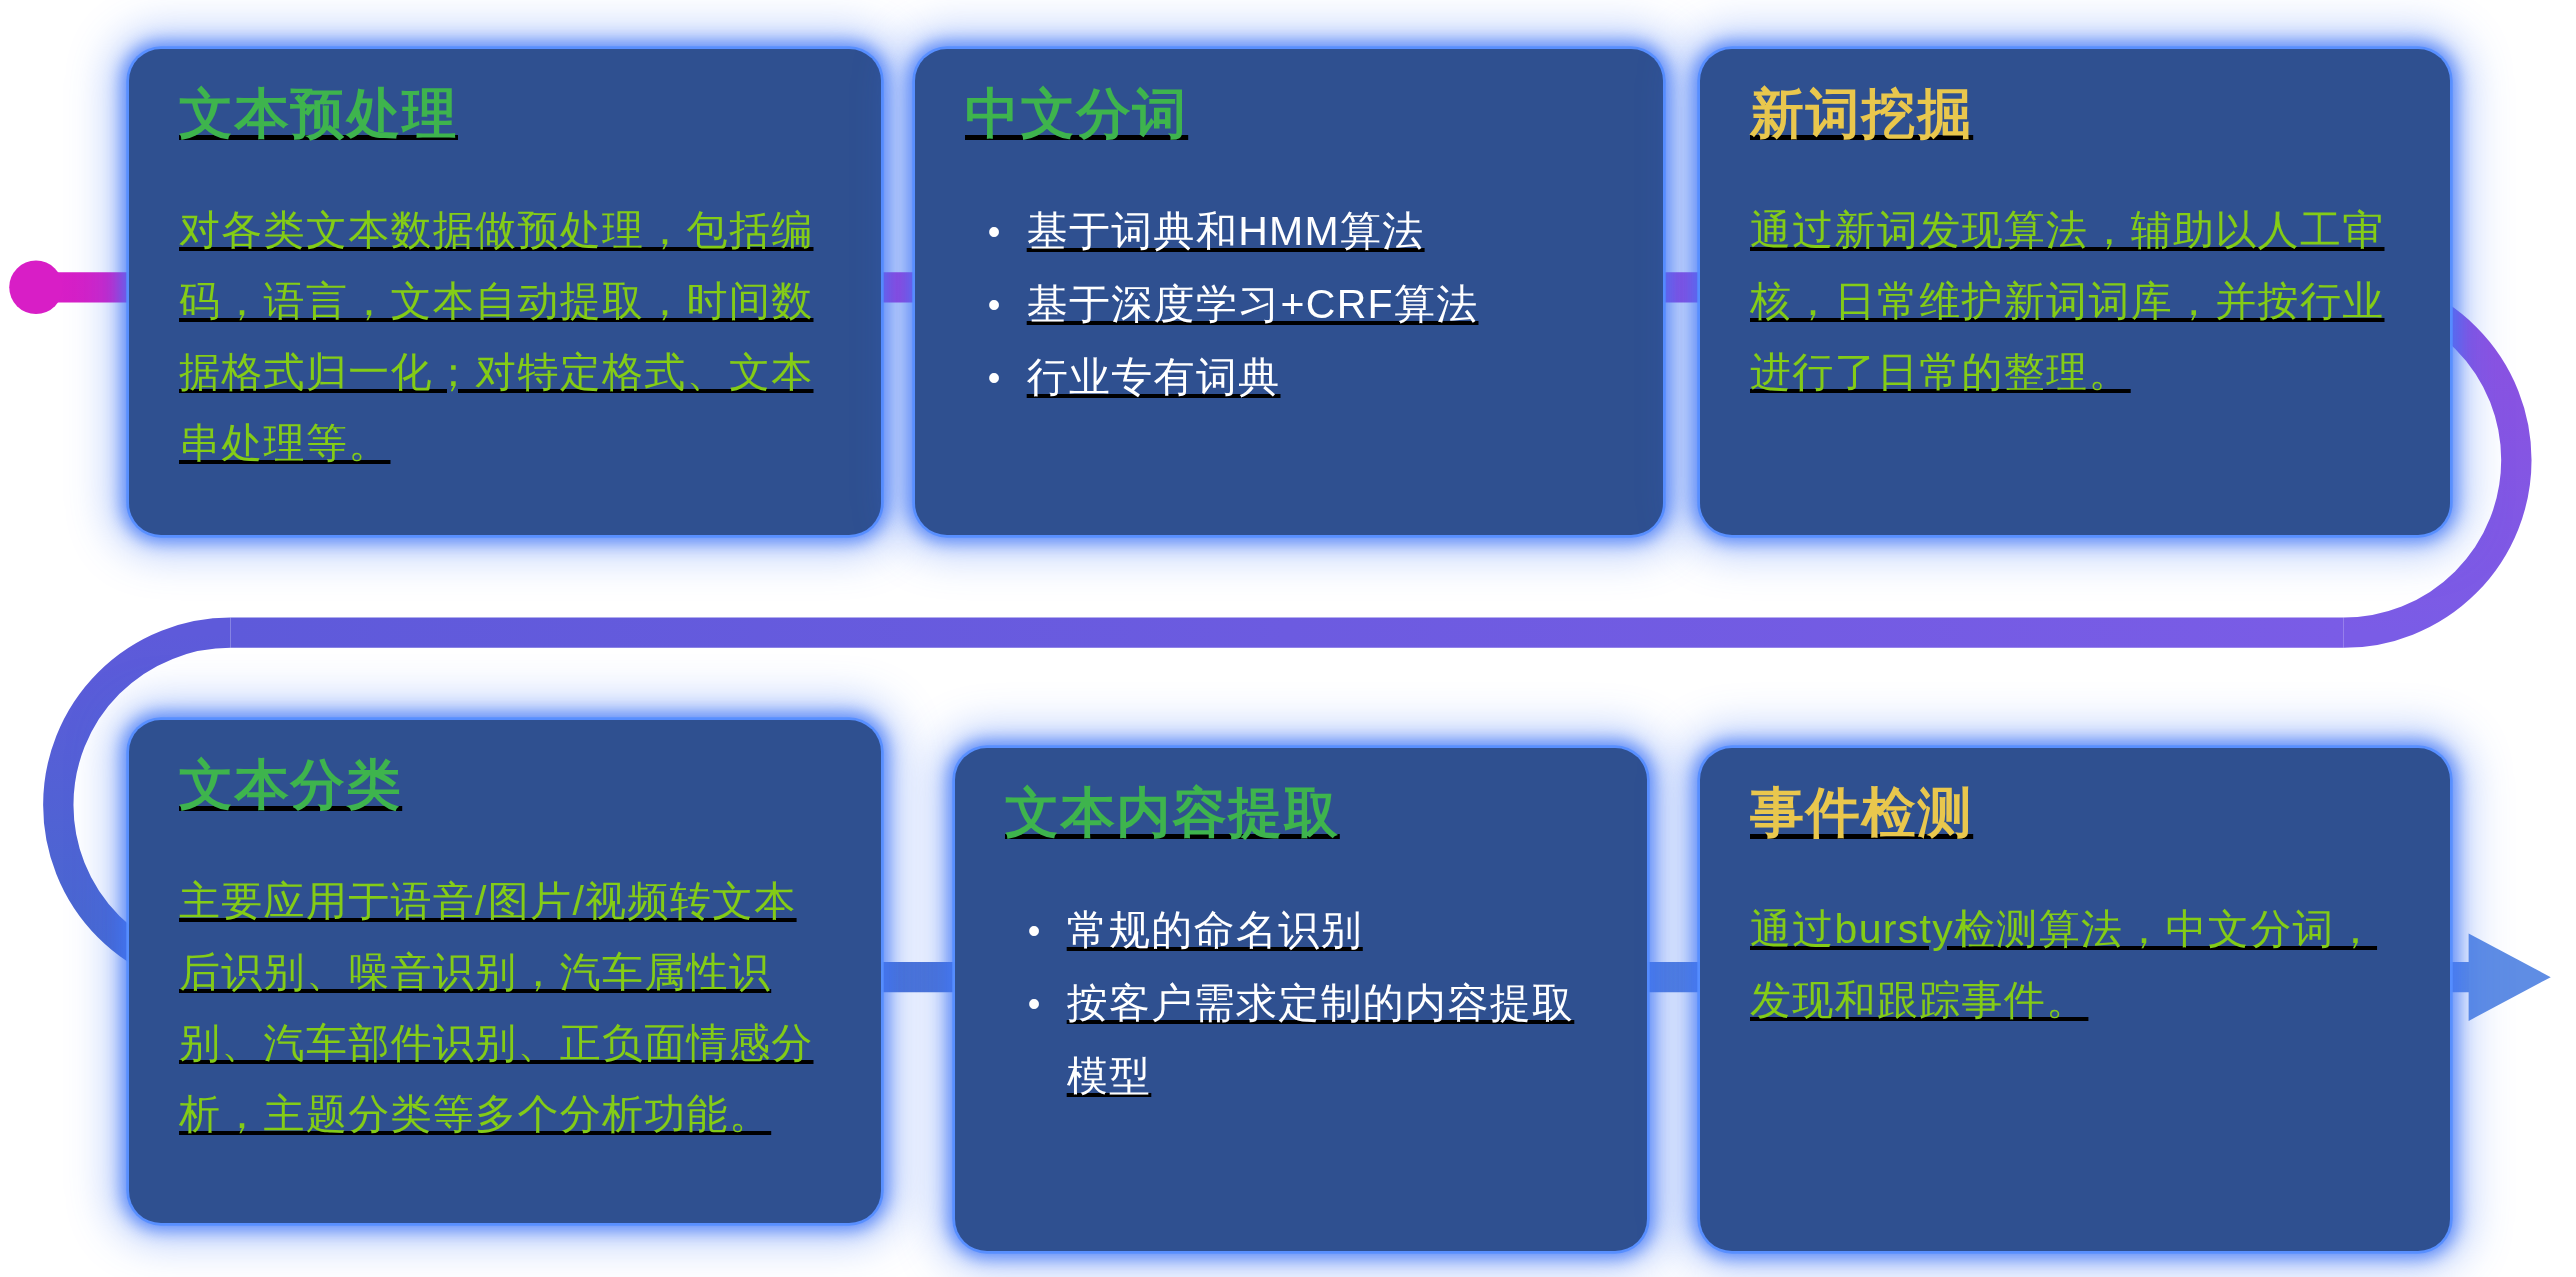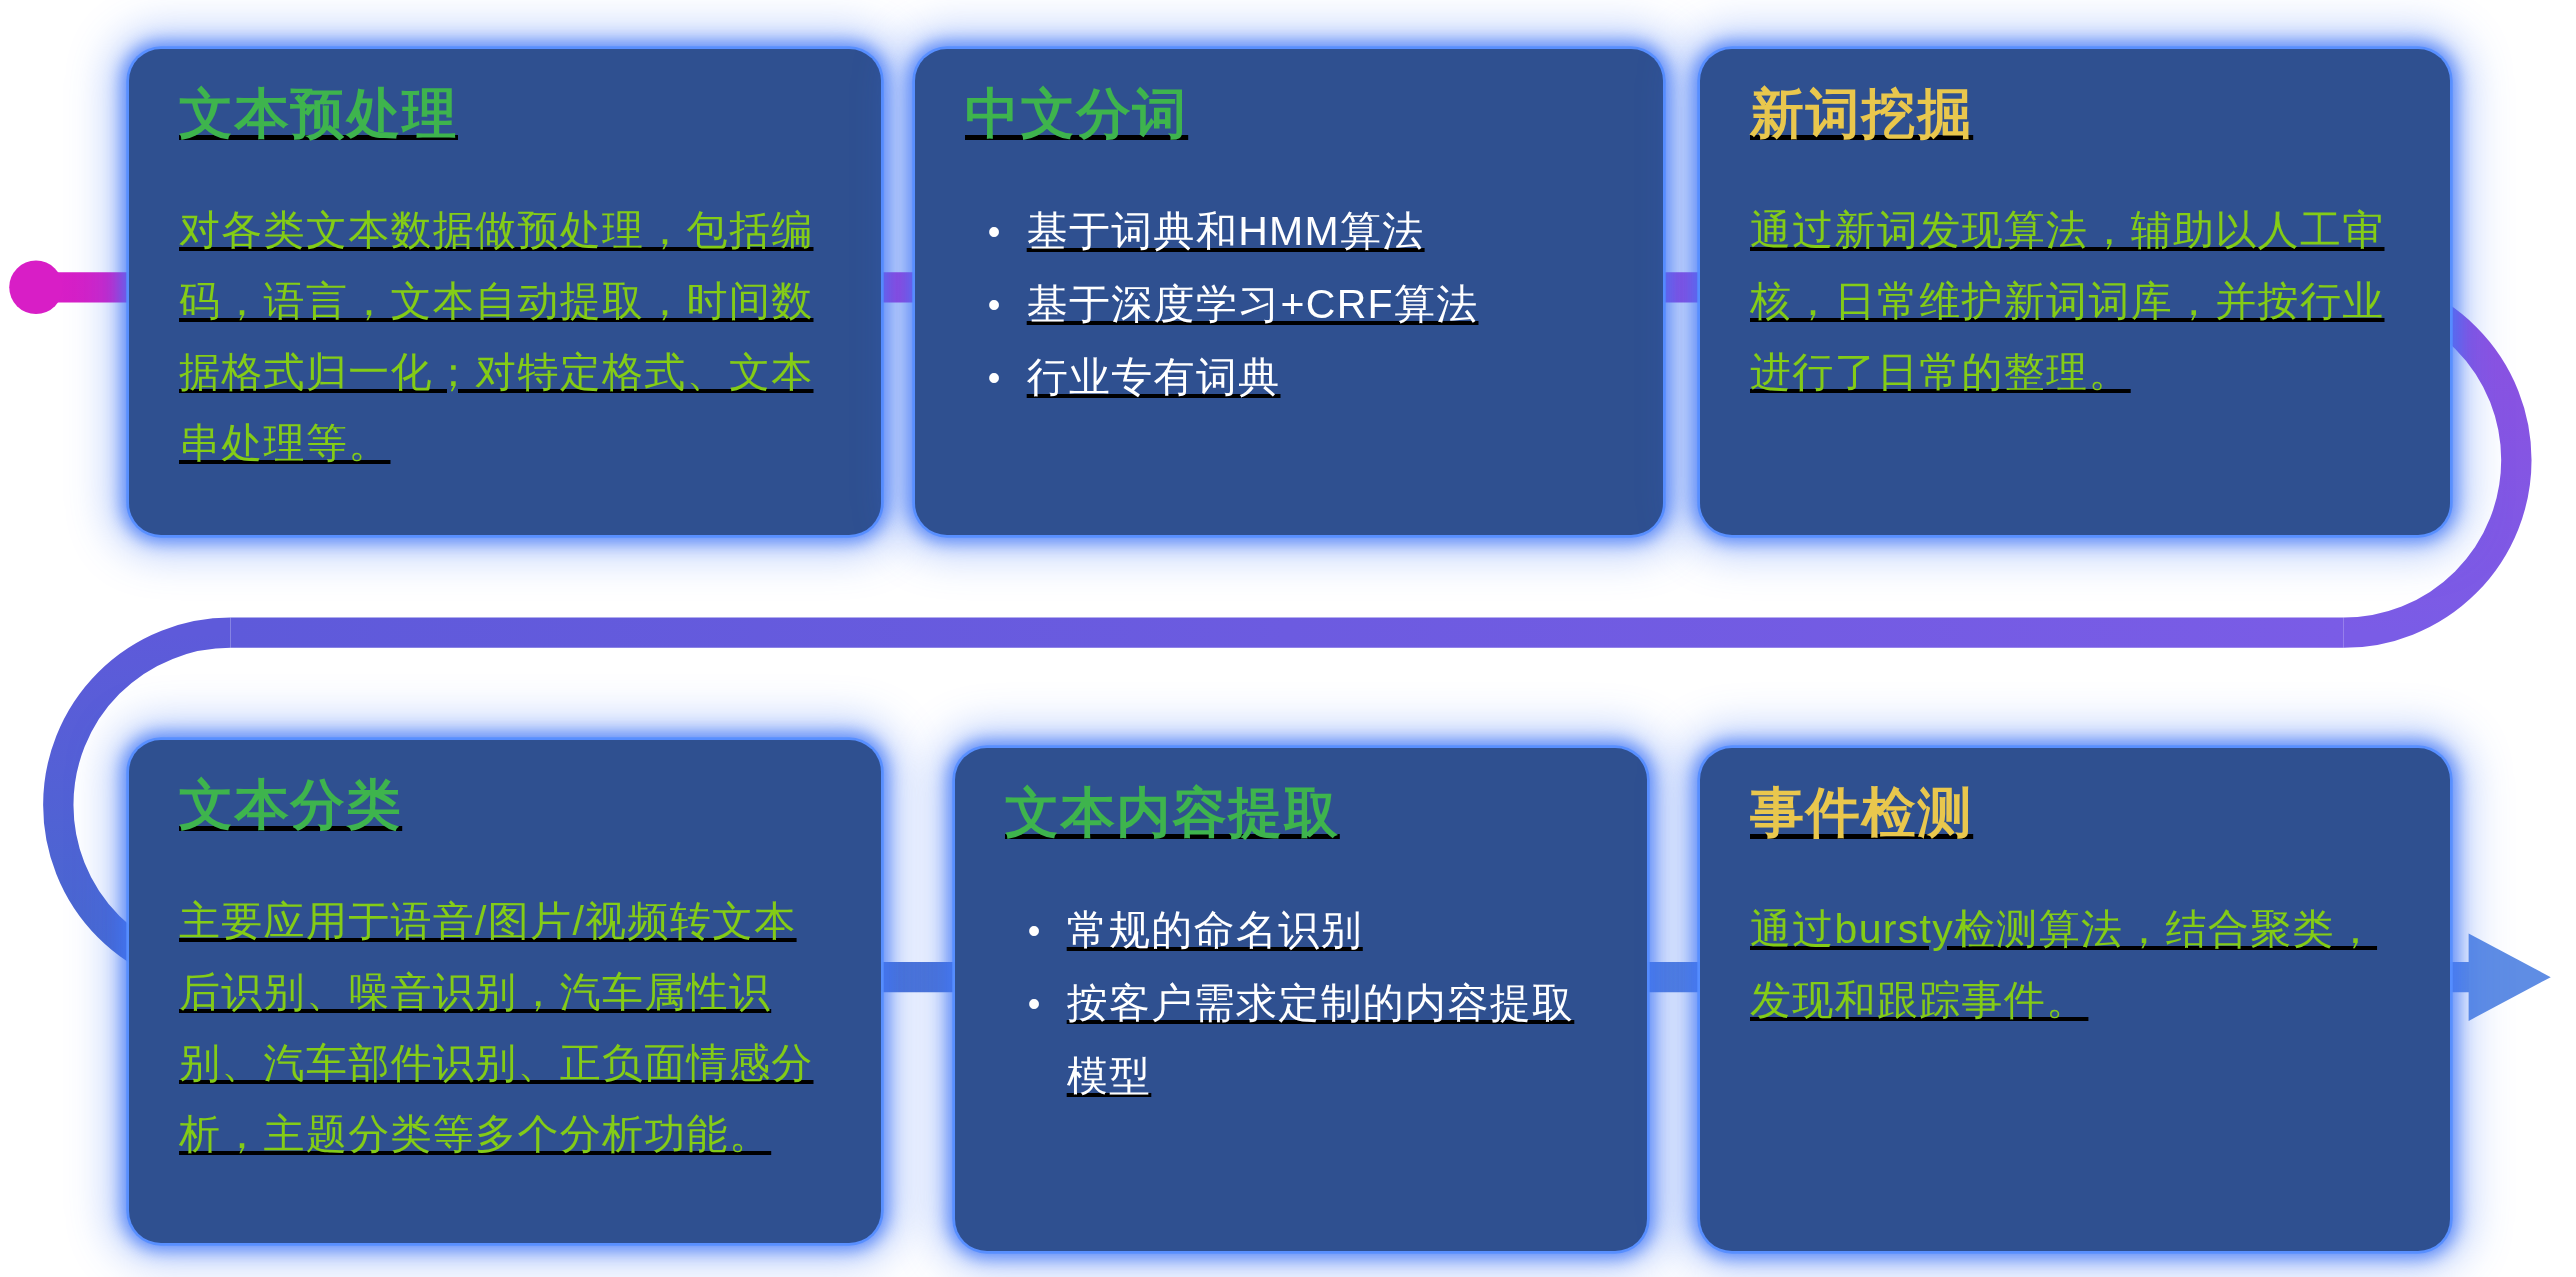--- a/index.html
+++ b/index.html
@@ -68,21 +68,21 @@
     position: absolute;
     left: 0;
     top: 0;
     color: #ffffff;
     font-size: 36px;
   }
   
   #card-0 { left: 129px;  top: 49px;  width: 752px; height: 486px; }
   #card-1 { left: 915px; top: 49px;  width: 748px; height: 486px; }
   #card-2 { left: 1700px; top: 49px;  width: 750px; height: 486px; }
-  #card-3 { left: 129px;  top: 740px; width: 752px; height: 503px; }
+  #card-3 { left: 129px;  top: 720px; width: 752px; height: 503px; }
   #card-4 { left: 955px; top: 748px; width: 692px; height: 503px; }
   #card-5 { left: 1700px; top: 748px; width: 750px; height: 503px; }
 </style>
 </head>
 <body>
 
 <div class="canvas">
 
   <svg class="flow-svg" width="2576" height="1277" viewBox="0 0 2886 1431">
     <defs>
@@ -145,17 +145,17 @@
   <div class="card" id="card-4">
     <h2 class="title-green">文本内容提取</h2>
     <ul class="bullets">
       <li>常规的命名识别</li>
       <li>按客户需求定制的内容提取模型</li>
     </ul>
   </div>
 
   <div class="card" id="card-5">
     <h2 class="title-yellow">事件检测</h2>
-    <p>通过bursty检测算法，结合聚类，发现和跟踪事件。</p>
+    <p>通过bursty检测算法，中文分词，发现和跟踪事件。</p>
   </div>
 
 </div>
 
 
 </body></html>

